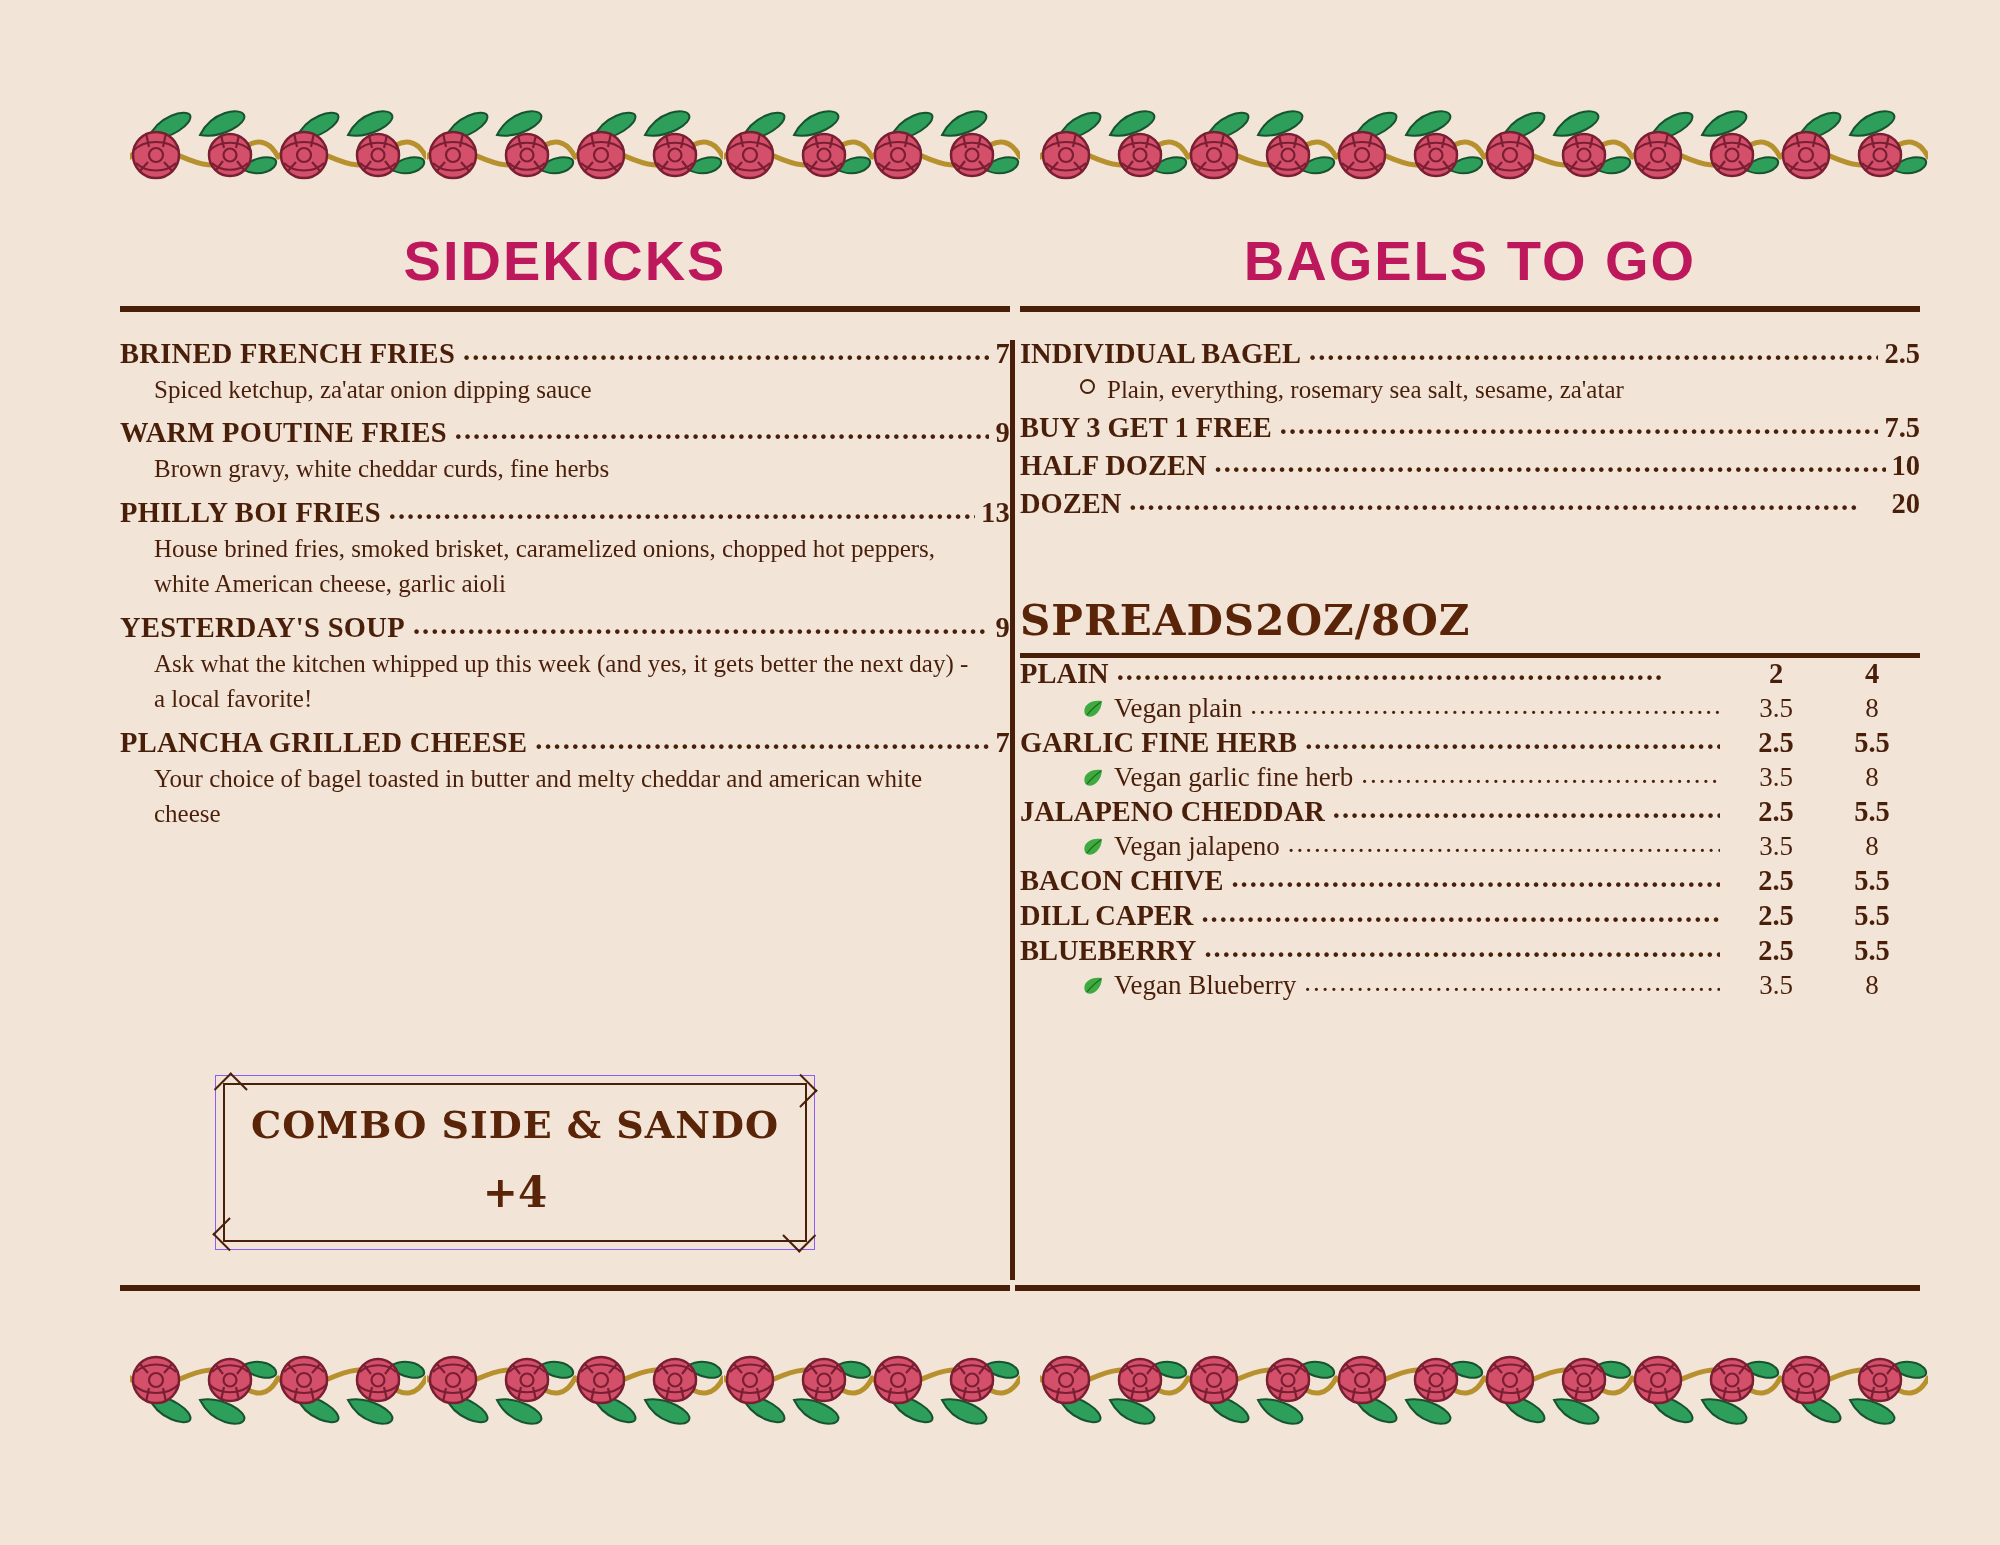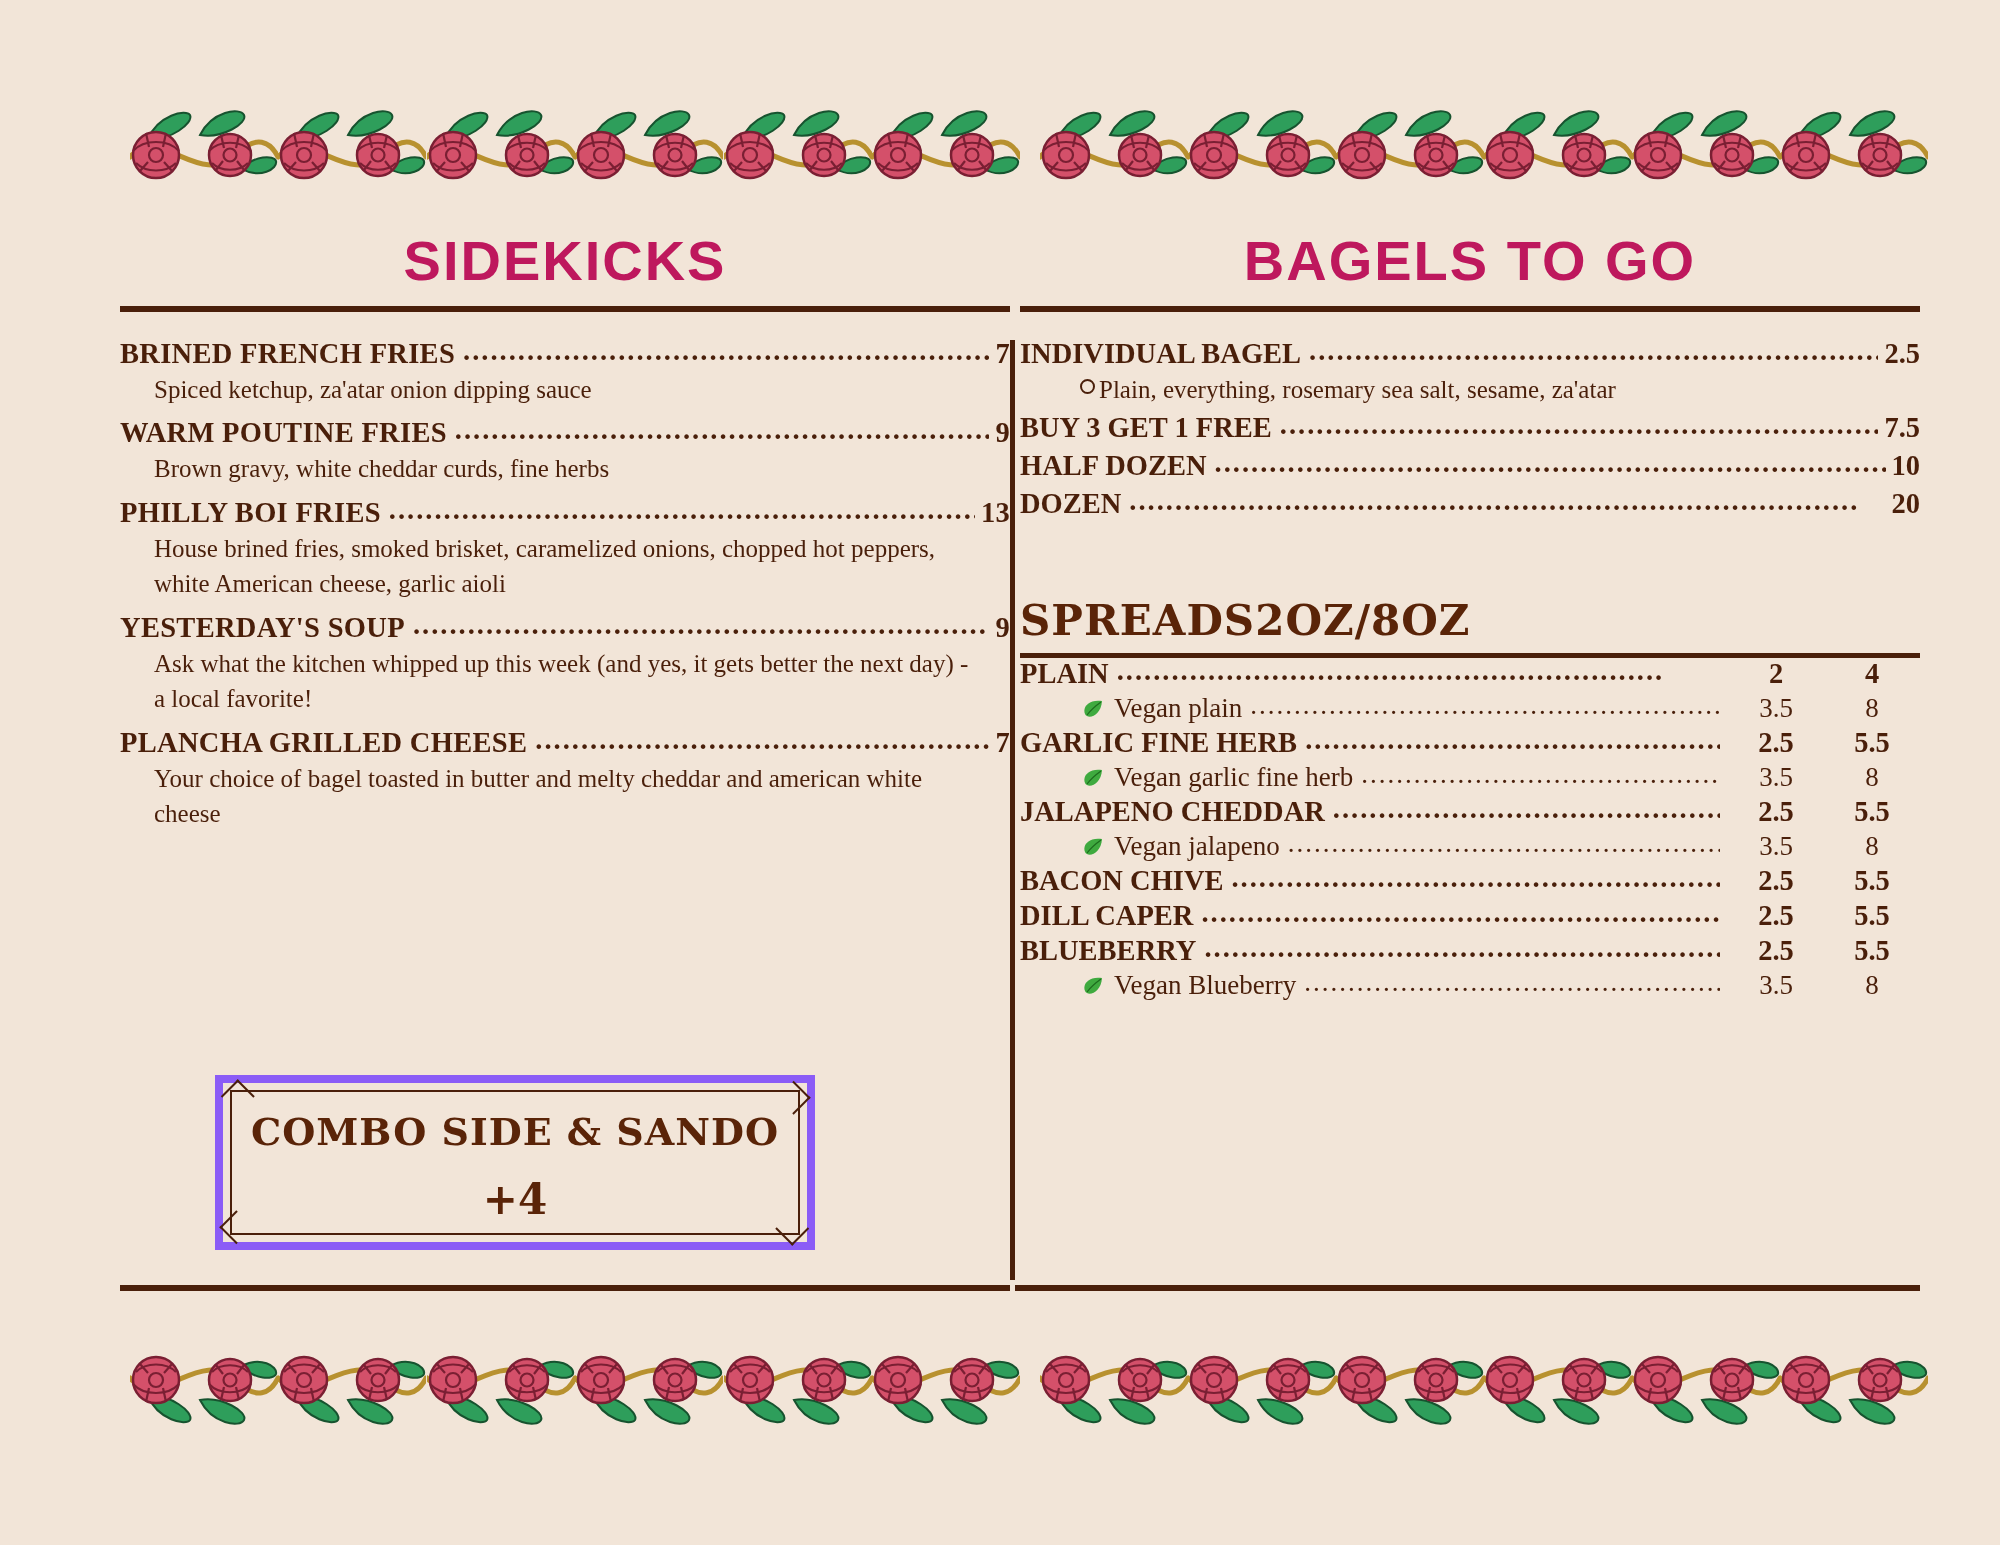--- a/index.html
+++ b/index.html
@@ -130,21 +130,21 @@
     margin-bottom: 6px;
     white-space: nowrap;
   }
   .r-sub {
     font-family: "Liberation Serif", serif;
     font-size: 25px;
     color: #4a1f0a;
     margin: 4px 0 8px 60px;
     display: flex;
     align-items: baseline;
-    gap: 4px;
+    gap: 12px;
   }
   .bullet-ring {
     display: inline-block;
     width: 11px; height: 11px;
     border: 2.5px solid #4a1f0a;
     border-radius: 50%;
     transform: translateY(-4px);
   }
 
   
@@ -209,21 +209,21 @@
     transform: translateY(2px);
   }
 
   
   .combo-box {
     position: absolute;
     left: 215px;
     top: 1075px;
     width: 600px;
     height: 175px;
-    border: 8px solid #8b5cf6;
+    border: 1px solid #8b5cf6;
     box-sizing: border-box;
     background: transparent;
   }
   .combo-inner {
     position: absolute;
     left: 7px; top: 7px; right: 7px; bottom: 7px;
     border: 2px solid #4a1f0a;
     box-sizing: border-box;
   }
   .combo-text {

